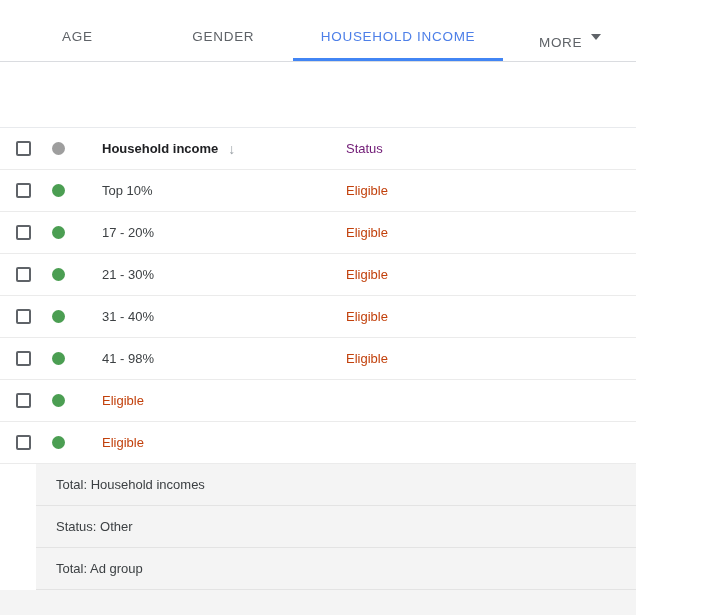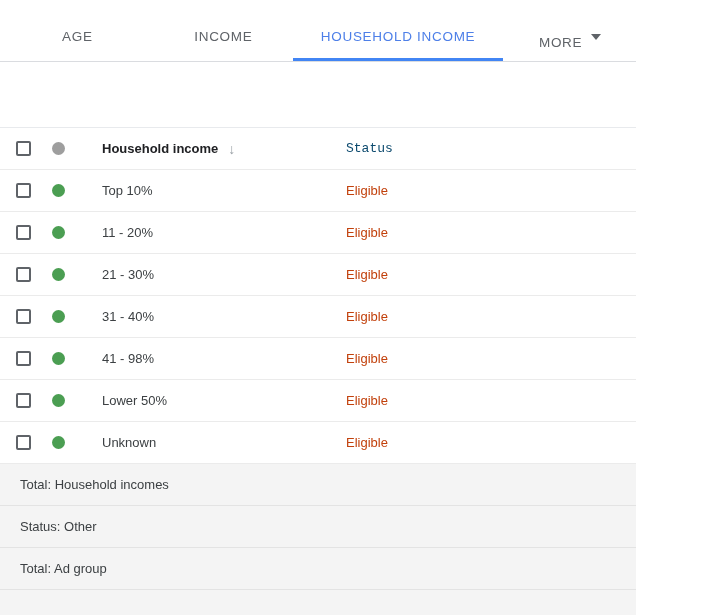--- a/index.html
+++ b/index.html
@@ -162,35 +162,35 @@
     line-height: 1;
     display: inline-block;
   }
 
   .cell-status {
     flex: 1 1 auto;
     font-size: 13px;
     color: #c2410c;
   }
   .cell-status.header {
-    color: #0c4a6e;
-    font-family: Liberation Mono, monospace;
+    color: #701a75;
   }
 
   
   .total-row {
     display: flex;
     align-items: center;
     height: 42px;
     box-sizing: border-box;
     background: #f4f4f4;
     border-bottom: 1px solid #e3e3e3;
     padding-left: 20px;
     font-size: 13px;
     color: #3c4043;
+    margin-left: 36px;
   }
   .total-row:last-of-type {
     border-bottom: 1px solid #e3e3e3;
   }
   .table-foot {
     background: #f4f4f4;
     height: 30px;
   }
 </style>
 </head>
@@ -199,21 +199,21 @@
 <div id="app">
 
   <div class="tabbar">
     <div class="tabstrip">
 
       <div class="tab tab-age">
         <span class="tab-label">AGE</span>
       </div>
 
       <div class="tab tab-gender">
-        <span class="tab-label">INCOME</span>
+        <span class="tab-label">GENDER</span>
       </div>
 
       <div class="tab tab-income active">
         <span class="tab-label">HOUSEHOLD INCOME</span>
         <span class="tab-underline"></span>
       </div>
 
       <div class="tab tab-more">
         <span class="more-inner">
           <span class="tab-label">MORE</span>
@@ -253,21 +253,21 @@
       <div class="cell-status">Eligible</div>
     </div>
 
     <div class="row">
       <div class="cell-check">
         <span class="checkbox"></span>
       </div>
       <div class="cell-status-dot">
         <span class="dot dot-green"></span>
       </div>
-      <div class="cell-name">11 - 20%</div>
+      <div class="cell-name">17 - 20%</div>
       <div class="cell-status">Eligible</div>
     </div>
 
     <div class="row">
       <div class="cell-check">
         <span class="checkbox"></span>
       </div>
       <div class="cell-status-dot">
         <span class="dot dot-green"></span>
       </div>
@@ -297,32 +297,30 @@
       <div class="cell-status">Eligible</div>
     </div>
 
     <div class="row">
       <div class="cell-check">
         <span class="checkbox"></span>
       </div>
       <div class="cell-status-dot">
         <span class="dot dot-green"></span>
       </div>
-      <div class="cell-name">Lower 50%</div>
-      <div class="cell-status">Eligible</div>
-    </div>
-
-    <div class="row">
-      <div class="cell-check">
-        <span class="checkbox"></span>
-      </div>
-      <div class="cell-status-dot">
-        <span class="dot dot-green"></span>
-      </div>
-      <div class="cell-name">Unknown</div>
+      <div class="cell-status">Eligible</div>
+    </div>
+
+    <div class="row">
+      <div class="cell-check">
+        <span class="checkbox"></span>
+      </div>
+      <div class="cell-status-dot">
+        <span class="dot dot-green"></span>
+      </div>
       <div class="cell-status">Eligible</div>
     </div>
 
     <div class="total-row">Total: Household incomes</div>
     <div class="total-row">Status: Other</div>
     <div class="total-row">Total: Ad group</div>
 
     <div class="table-foot"></div>
 
   </div>

